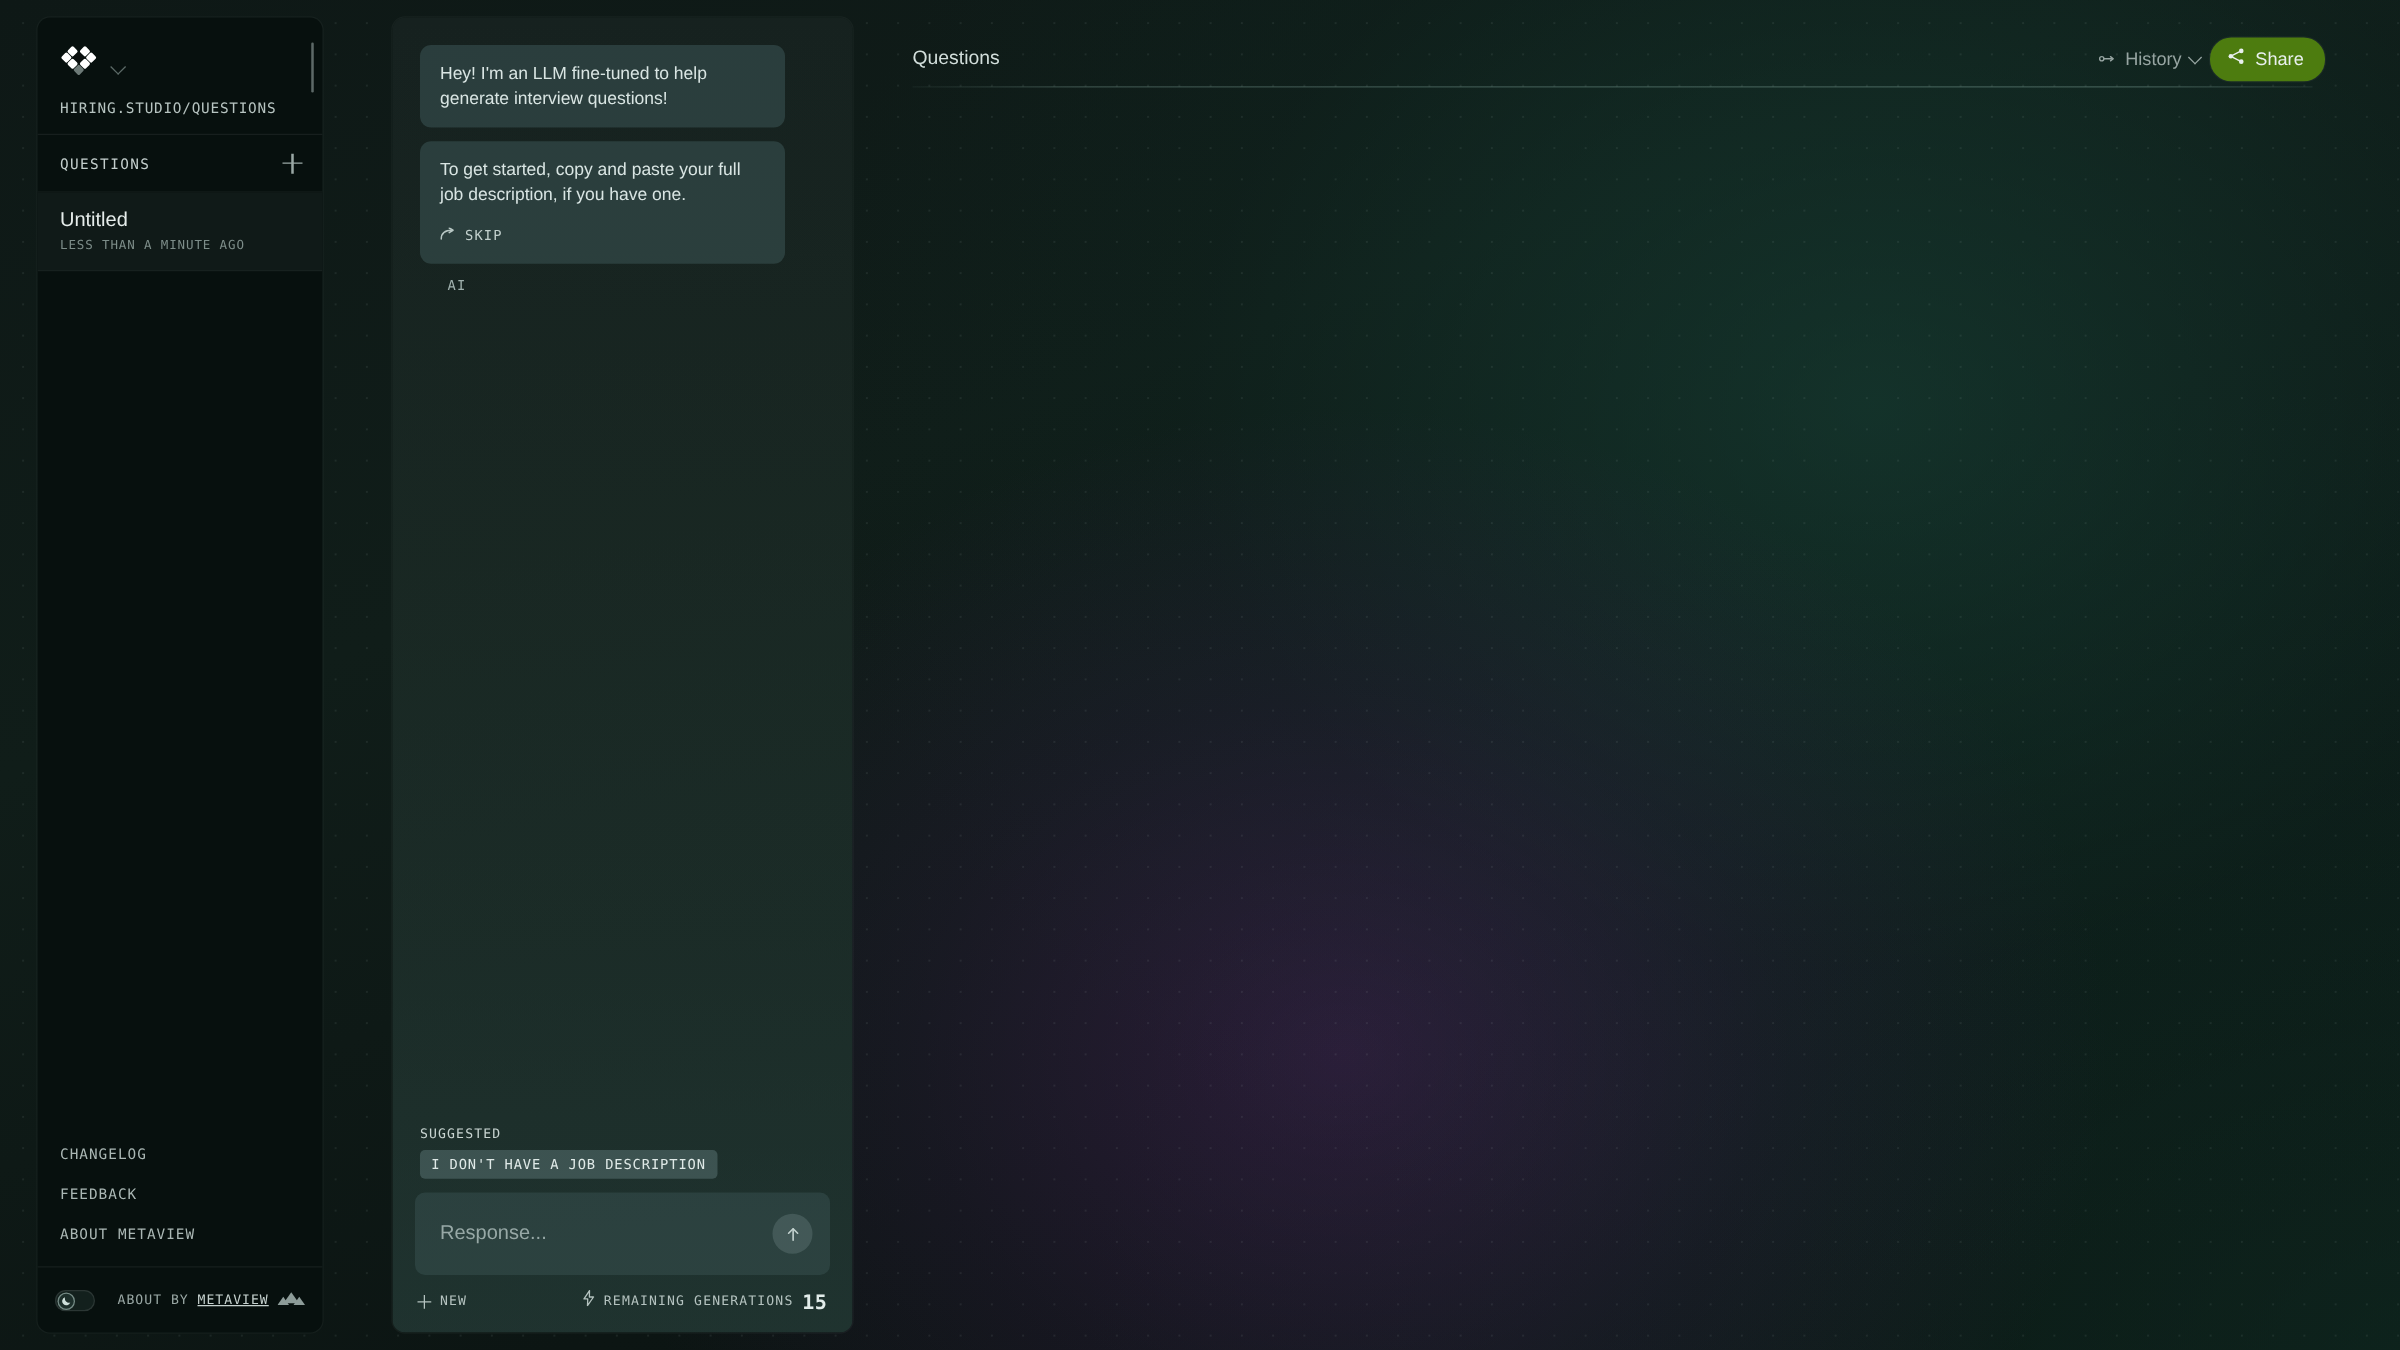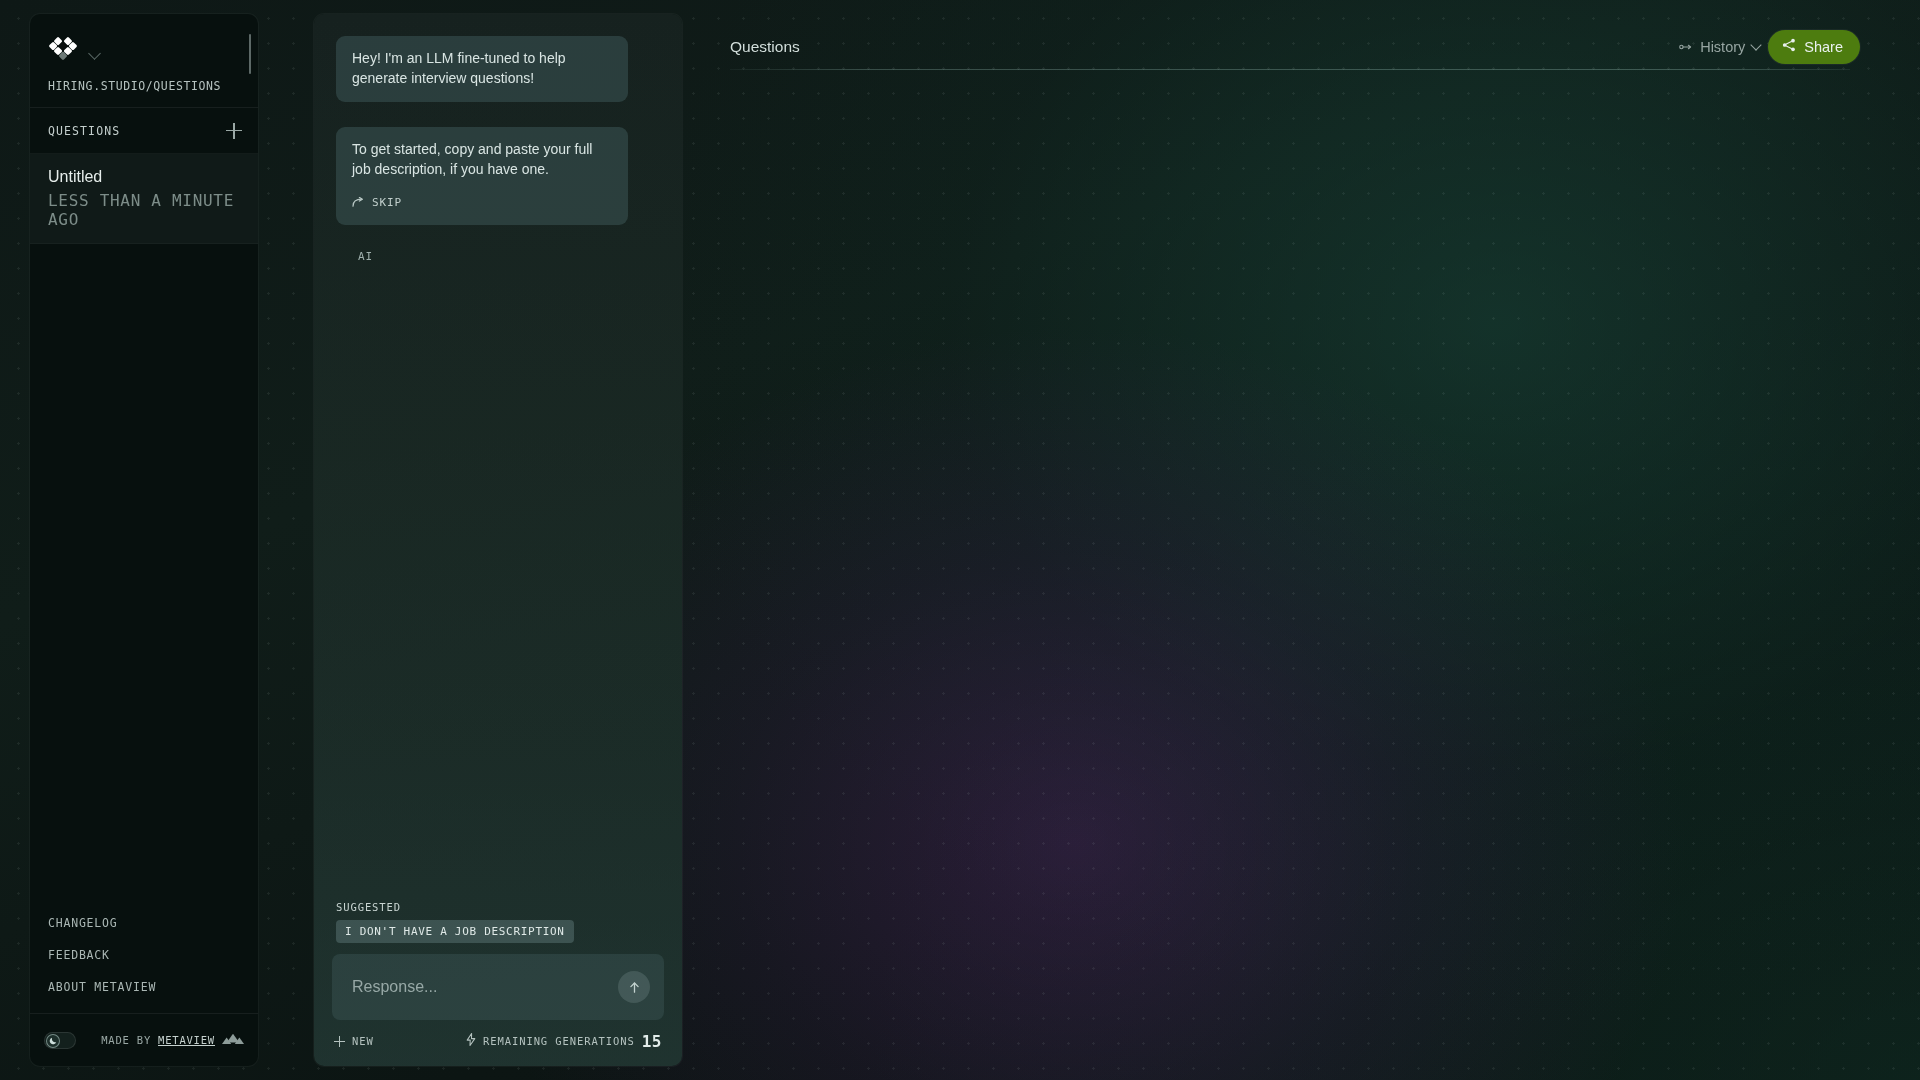--- a/index.html
+++ b/index.html
@@ -89,21 +89,21 @@
   .sb-item {
     padding:12px 18px 14px 18px;
     background:#101a18;
     cursor:pointer;
     border-bottom:1px solid rgba(255,255,255,0.03);
   }
   .sb-item-title { font-size:16px; color:#e6edeb; line-height:1.35; }
   .sb-item-sub {
     margin-top:3px;
     font-family:"DejaVu Sans Mono", monospace;
-    font-size:16px; letter-spacing:0.7px; color:#7d8d89;
+    font-size:10px; letter-spacing:0.7px; color:#7d8d89;
   }
 
   .sb-spacer { flex:1; }
 
   .sb-links { padding:0 0 10px 0; border-bottom:1px solid rgba(255,255,255,0.065); }
   .sb-link {
     display:block; padding:9px 18px;
     font-family:"DejaVu Sans Mono", monospace;
     font-size:11.5px; letter-spacing:0.8px; color:#aab7b4;
     cursor:pointer; text-decoration:none;
@@ -142,21 +142,21 @@
       linear-gradient(180deg, rgba(33,54,52,0.0) 0%, rgba(35,58,56,0.25) 70%, rgba(38,62,60,0.45) 100%),
       linear-gradient(170deg, #16211f 0%, #17241f 40%, #1a2a25 100%);
     box-shadow:0 0 0 1px rgba(255,255,255,0.04);
     z-index:5;
   }
   .chat-msgs { padding:22px 22px 0 22px; flex:0 0 auto; }
   .bubble {
     background:rgba(60,86,86,0.55);
     border-radius:9px;
     padding:13px 16px;
-    margin-bottom:25px;
+    margin-bottom:11px;
     max-width:292px;
   }
   .bubble-text { font-size:14px; line-height:1.42; color:#d9e5e3; }
   .skip-row {
     display:flex; align-items:center; gap:7px;
     margin-top:14px; cursor:pointer;
   }
   .skip-label {
     font-family:"DejaVu Sans Mono", monospace;
     font-size:11px; letter-spacing:0.9px; color:#c2d0cd;
@@ -313,21 +313,21 @@
 
     <div class="sb-foot">
       <span class="toggle">
         <span class="toggle-knob">
           <svg width="9" height="9" viewBox="0 0 9 9">
             <path d="M7.2 5.9A3.2 3.2 0 0 1 3.1 1.8 3.3 3.3 0 1 0 7.2 5.9Z" fill="#cfe0dc"></path>
           </svg>
         </span>
       </span>
       <span class="sb-made">
-        <span>MADE BY</span>
+        <span>ABOUT BY</span>
         <a href="#">METAVIEW</a>
         <span class="mtn">
           <svg width="22" height="12" viewBox="0 0 22 12">
             <path d="M11 0.8 17.2 9.6H4.8Z" fill="#8d9c99"></path>
             <path d="M4.6 4.4 9.2 11H0Z" fill="#8d9c99"></path>
             <path d="M17.4 4.4 22 11h-9.2Z" fill="#8d9c99"></path>
           </svg>
         </span>
       </span>
     </div>

